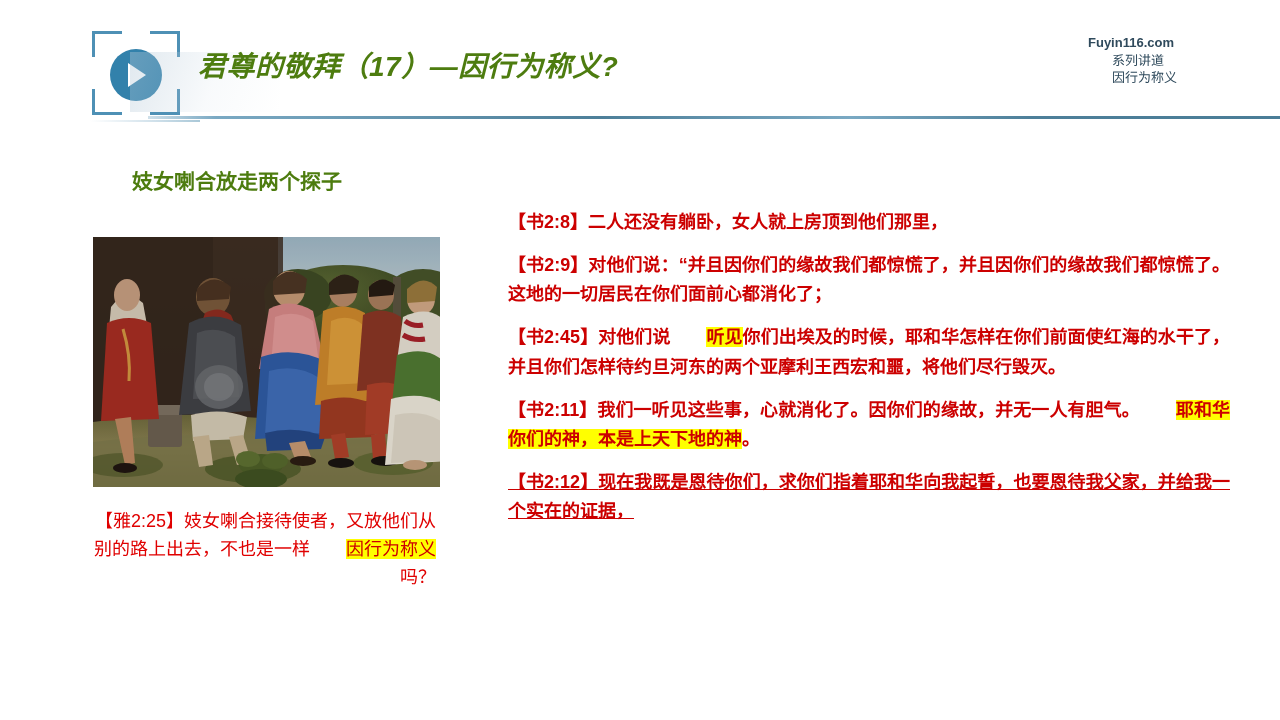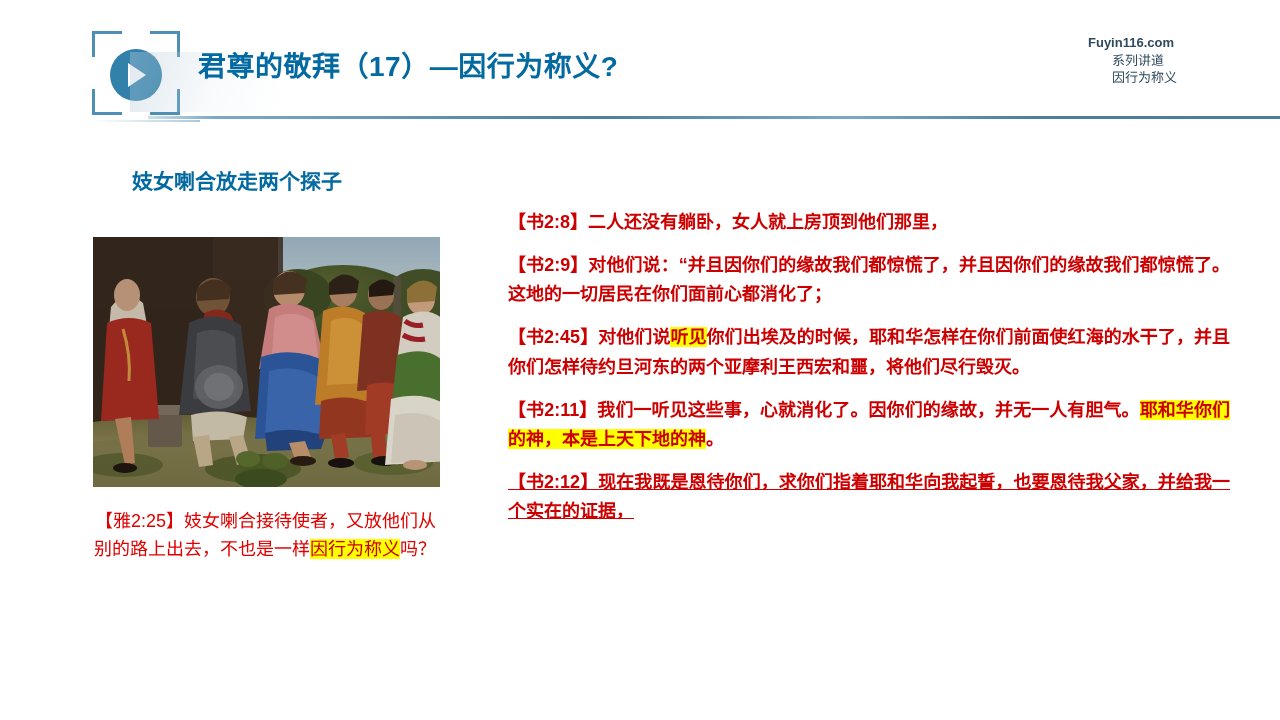--- a/index.html
+++ b/index.html
@@ -81,23 +81,24 @@
     background: linear-gradient(110deg, rgba(180,200,215,0.40) 0%, rgba(200,215,228,0.12) 55%, rgba(255,255,255,0) 100%);
     pointer-events: none;
   }
 
   .slide-title {
     position: absolute;
     left: 198px;
     top: 44px;
     font-size: 28px;
     font-weight: bold;
-    color: #0369a1;
+    color: #4d7c0f;
     letter-spacing: 0.5px;
     white-space: nowrap;
+    font-style: italic;
   }
 
   .brand {
     position: absolute;
     right: 2px;
     top: 34px;
     text-align: left;
     width: 190px;
     color: #2f4a5c;
     line-height: 1.35;
@@ -134,21 +135,21 @@
   .left-col {
     position: absolute;
     left: 90px;
     top: 165px;
     width: 360px;
   }
 
   .section-heading {
     font-size: 21px;
     font-weight: bold;
-    color: #0369a1;
+    color: #4d7c0f;
     margin-left: 42px;
     margin-bottom: 14px;
     white-space: nowrap;
   }
 
   .painting {
     position: absolute;
     left: 93px;
     top: 237px;
     width: 347px;
@@ -185,20 +186,21 @@
     line-height: 1.62;
     margin-bottom: 14px;
     text-align: justify;
     text-justify: inter-ideograph;
   }
   .verse:last-child { margin-bottom: 0; text-decoration: underline; }
 
   .hl {
     background: #ffff00;
     color: #cc0000;
+    margin-left: 36px;
   }
 </style>
 </head>
 <body>
 
 <div class="slide">
 
   <div class="header">
 
     <div class="logo-frame">

